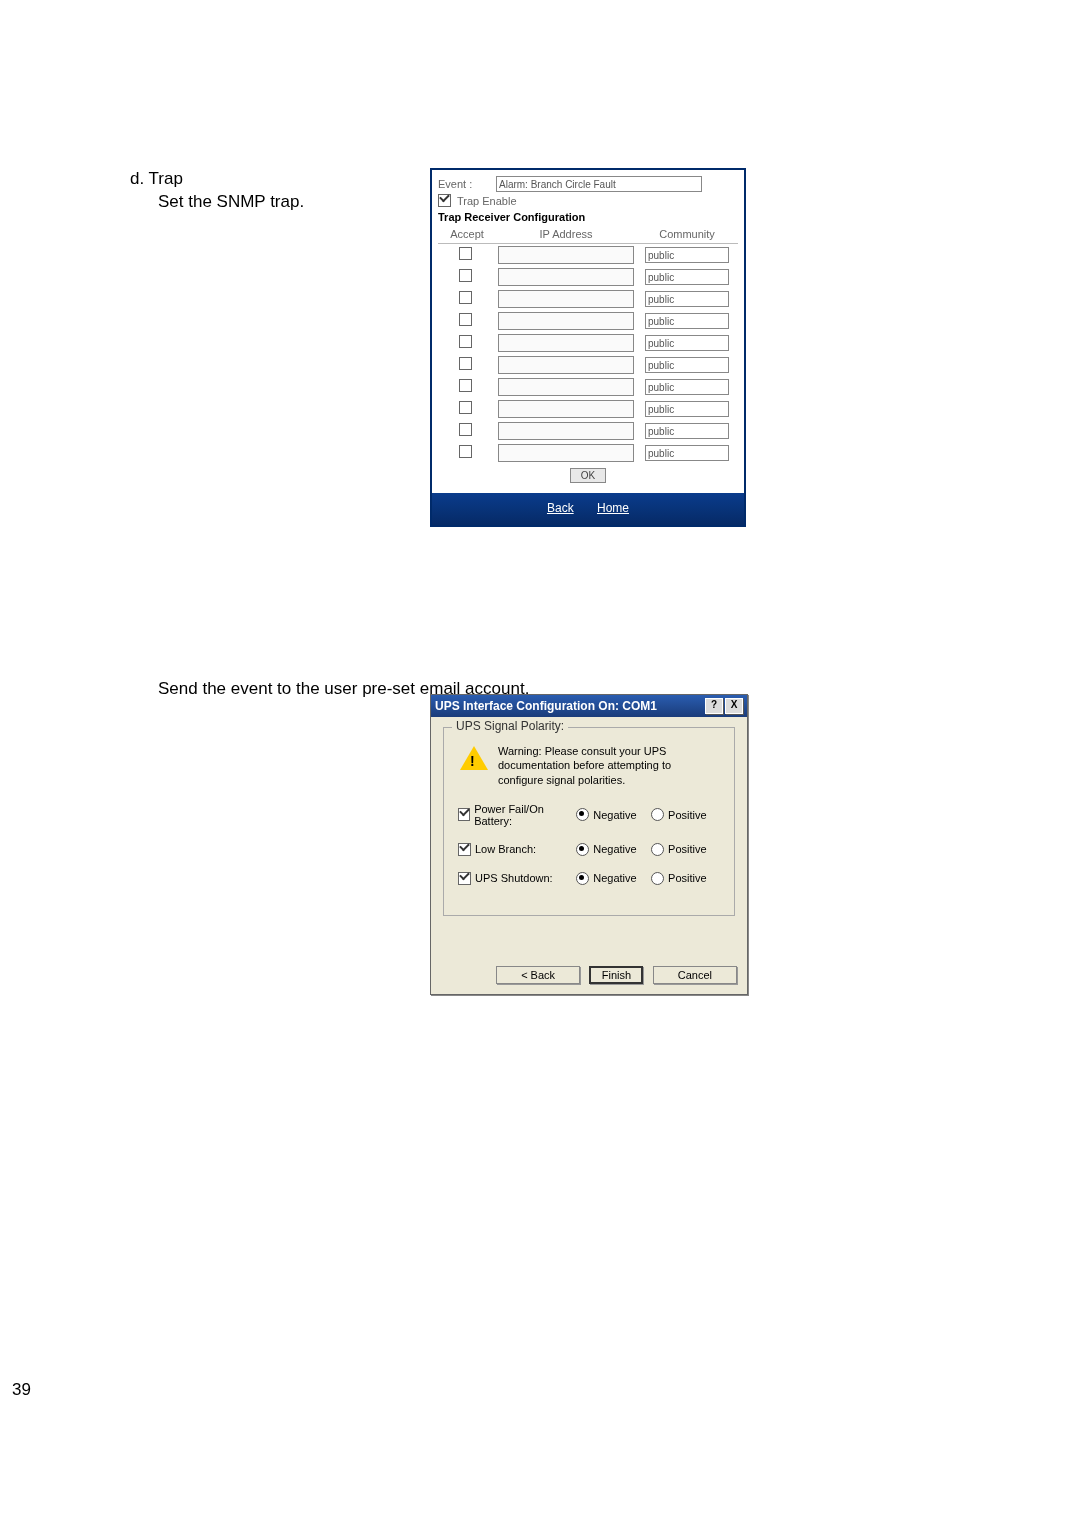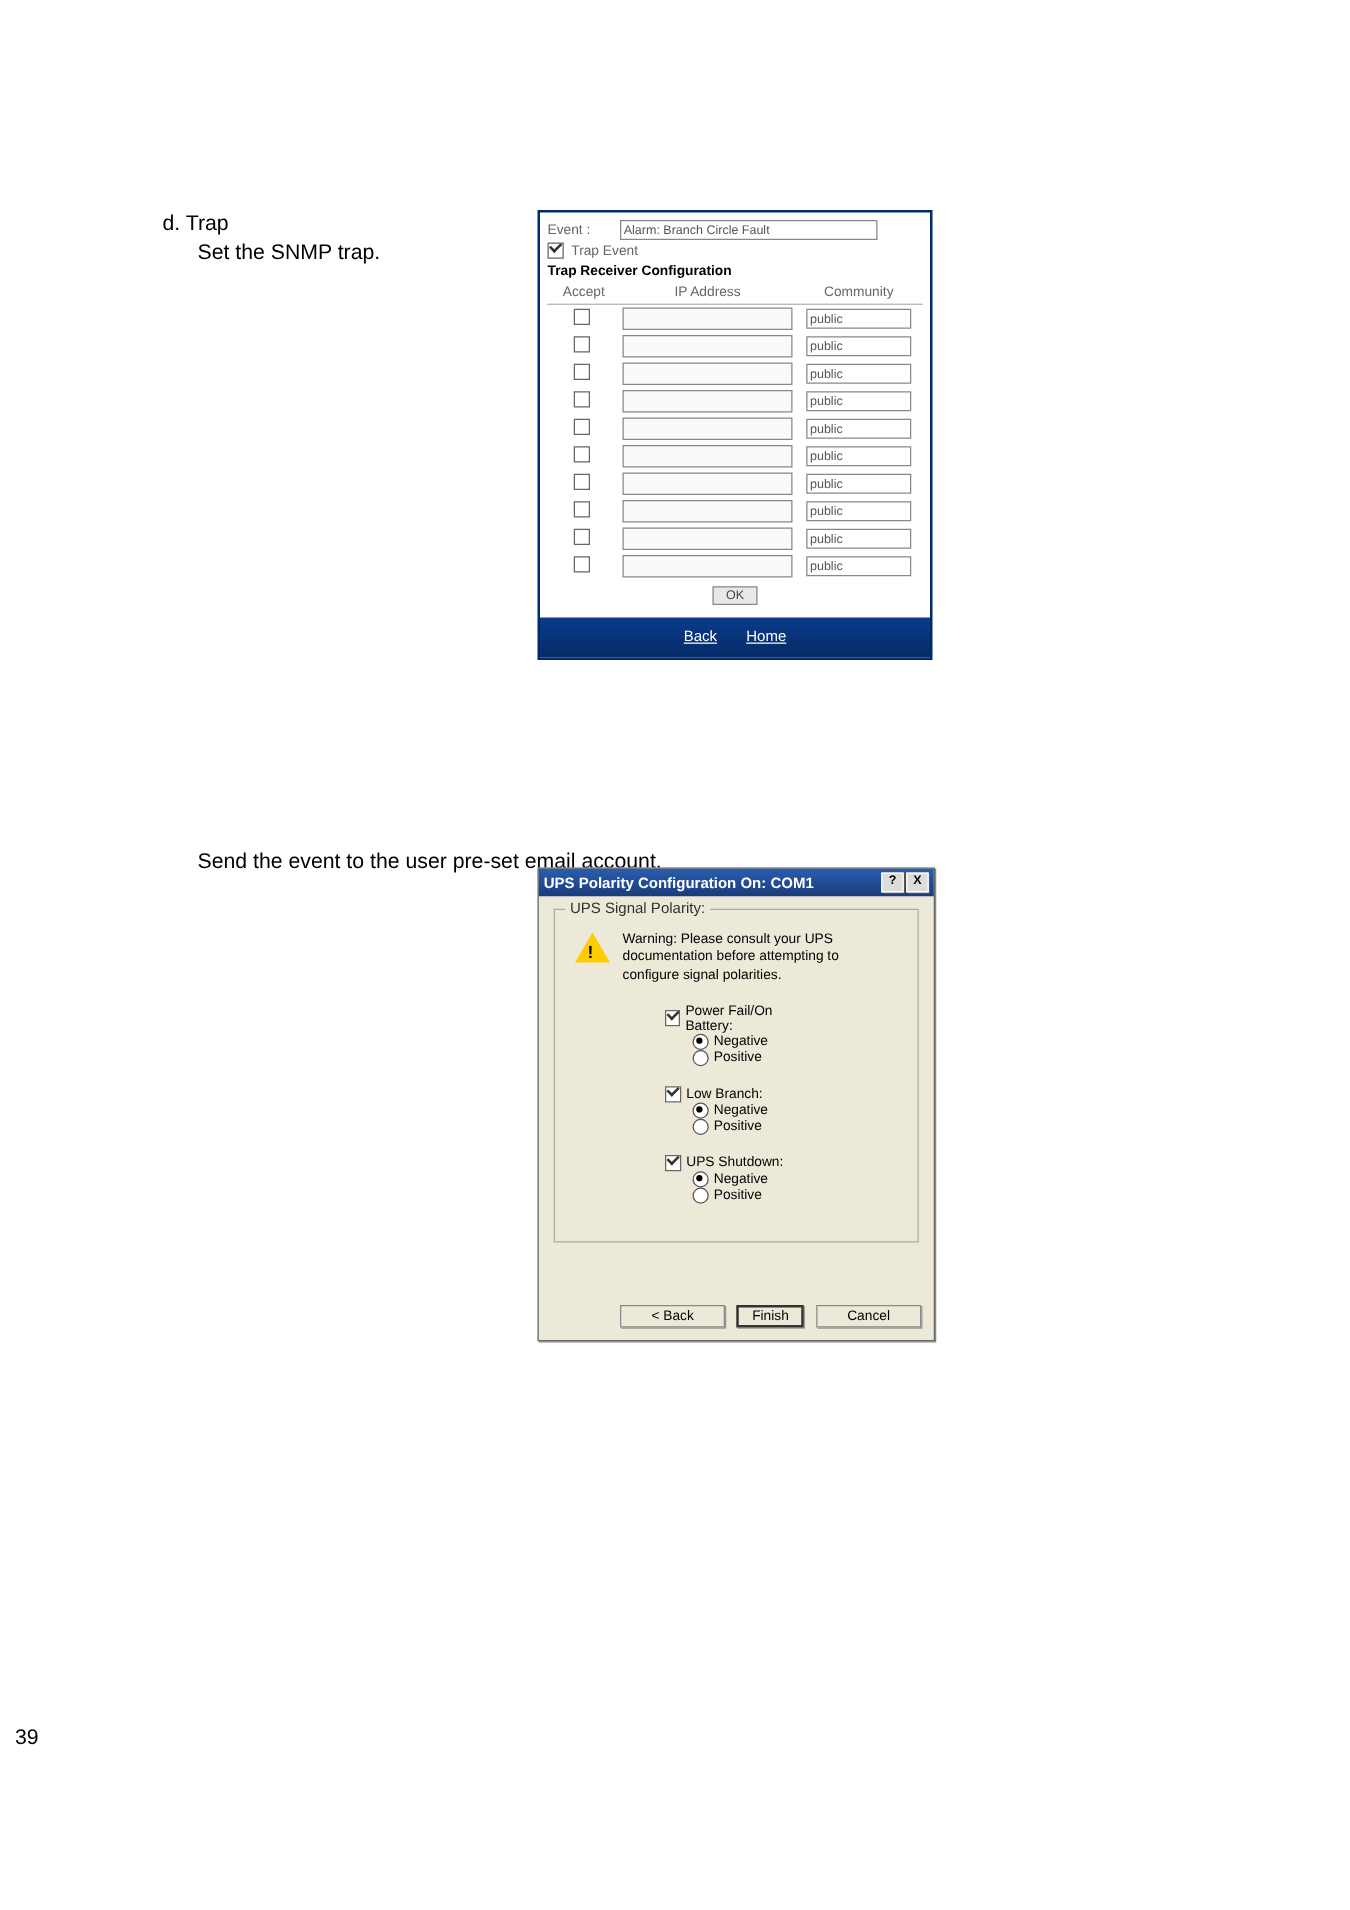--- a/index.html
+++ b/index.html
@@ -164,21 +164,20 @@
     content: "!";
     position: absolute;
     left: -4px; top: 7px;
     font-weight: bold; color: #000; font-size: 14px;
   }
   .warn-text { font-size: 11px; color: #000; line-height: 1.3; width: 220px; }
   .sig-row {
     display: flex; align-items: center;
     margin: 8px 0 16px 6px;
     font-size: 11px;
-    flex-direction: column;
   }
   .sig-row .sig-label { width: 120px; display: flex; align-items: center; }
   .radio-opt { display: flex; align-items: center; width: 76px; }
   .radio {
     width: 11px; height: 11px; border: 1px solid #555; border-radius: 50%;
     display: inline-block; margin-right: 4px; background: #fff; position: relative;
   }
   .radio.on::after {
     content: ""; position: absolute; left: 2px; top: 2px;
     width: 5px; height: 5px; border-radius: 50%; background: #000;
@@ -217,21 +216,21 @@
   </div>
 
   <div class="trap-panel">
     <div class="trap-body">
       <div class="trap-row">
         <span class="lbl">Event :</span>
         <input class="evt-input" value="Alarm: Branch Circle Fault" style="">
       </div>
       <div class="trap-row">
         <span class="chk on"></span>
-        <span class="lbl2">Trap Event</span>
+        <span class="lbl2">Trap Enable</span>
       </div>
       <div class="section-hdr">Trap Receiver Configuration</div>
       <table class="rcv">
         <thead>
           <tr>
             <th style="width:58px">Accept</th>
             <th style="width:140px">IP Address</th>
             <th>Community</th>
           </tr>
         </thead>
@@ -293,21 +292,21 @@
       </div>
     </div>
     <div class="trap-footer">
       <span>Back</span>
       <span>Home</span>
     </div>
   </div>
 
   <div class="ups-dialog">
     <div class="ups-titlebar">
-      <span class="t">UPS Polarity Configuration On: COM1</span>
+      <span class="t">UPS Interface Configuration On: COM1</span>
       <span class="win-btn">?</span>
       <span class="win-btn">X</span>
     </div>
     <div class="ups-body">
       <div class="group">
         <div class="group-legend">UPS Signal Polarity:</div>
         <div class="warn-row">
           <div class="warn-icon"></div>
           <div class="warn-text">Warning: Please consult your UPS documentation before attempting to configure signal polarities.</div>
         </div>

